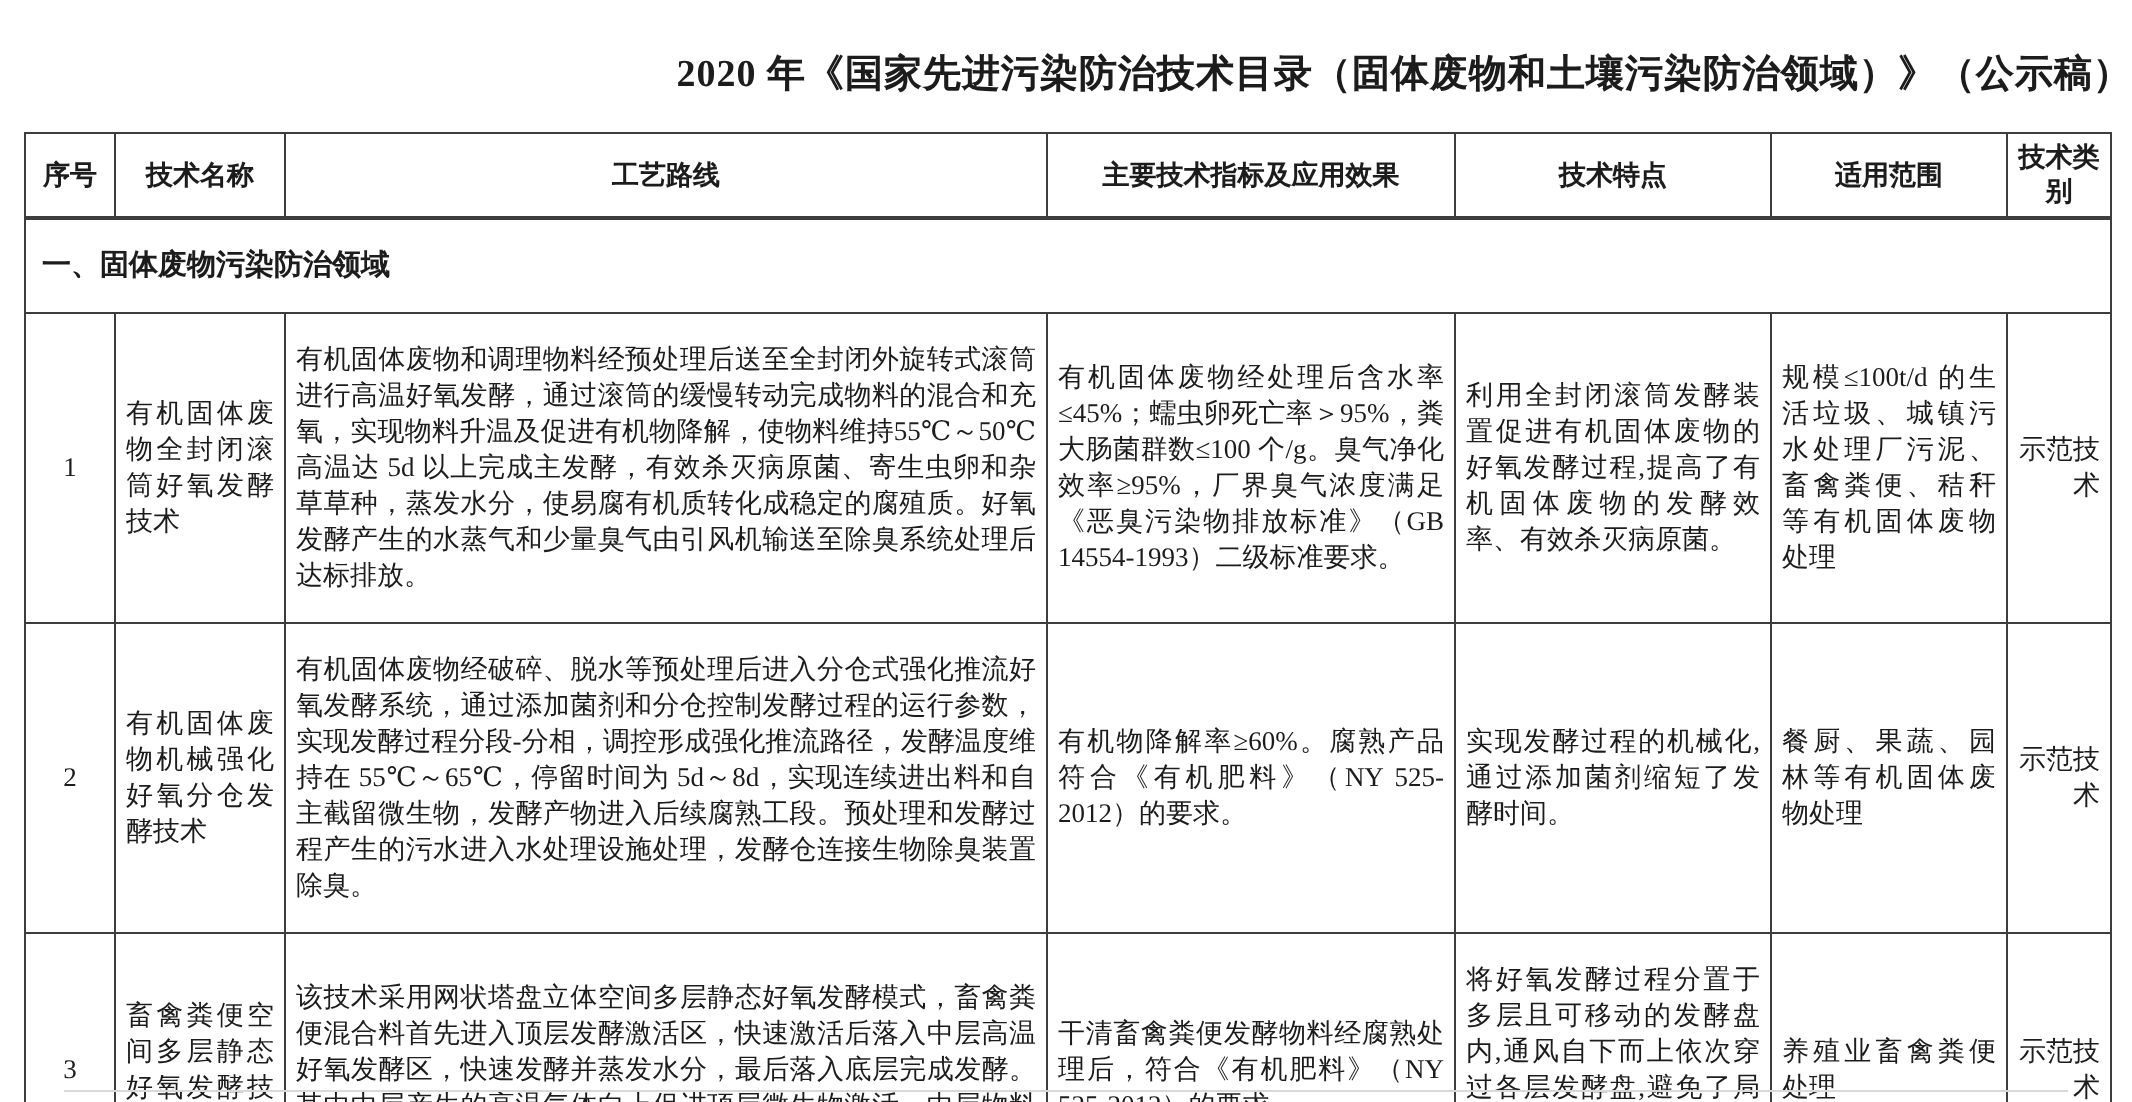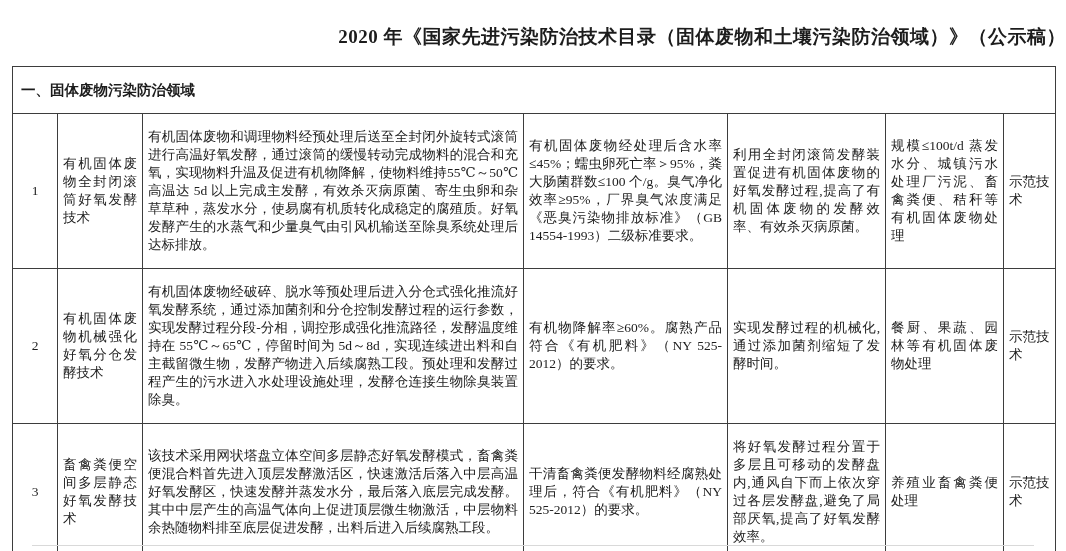--- a/index.html
+++ b/index.html
@@ -55,21 +55,21 @@
   td.name {
     text-align: justify;
     text-justify: inter-character;
     padding: 2px 7px;
   }
   td.para {
     text-align: justify;
     text-justify: inter-character;
     padding: 2px 6px;
   }
-  td.cat { text-align: left; }
+  td.cat { text-align: right; }
   .page-bottom-edge {
     position: absolute;
     left: 32px;
     right: 32px;
     top: 545px;
     height: 1px;
     background: #d9d9d9;
   }
 </style>
 </head>
@@ -81,30 +81,39 @@
   <colgroup>
     <col style="width:45px">
     <col style="width:85px">
     <col style="width:381px">
     <col style="width:204px">
     <col style="width:158px">
     <col style="width:118px">
     <col style="width:52px">
   </colgroup>
   <tbody>
+      <tr class="hdr">
+    <td>序号</td>
+    <td>技术名称</td>
+    <td>工艺路线</td>
+    <td>主要技术指标及应用效果</td>
+    <td>技术特点</td>
+    <td>适用范围</td>
+    <td>技术类别</td>
+  </tr>
   <tr class="section-row">
     <td colspan="7">一、固体废物污染防治领域</td>
   </tr>
   <tr style="height:130px">
     <td class="num">1</td>
     <td class="name">有机固体废物全封闭滚筒好氧发酵技术</td>
     <td class="para">有机固体废物和调理物料经预处理后送至全封闭外旋转式滚筒进行高温好氧发酵，通过滚筒的缓慢转动完成物料的混合和充氧，实现物料升温及促进有机物降解，使物料维持55℃～50℃高温达 5d 以上完成主发酵，有效杀灭病原菌、寄生虫卵和杂草草种，蒸发水分，使易腐有机质转化成稳定的腐殖质。好氧发酵产生的水蒸气和少量臭气由引风机输送至除臭系统处理后达标排放。</td>
     <td class="para">有机固体废物经处理后含水率≤45%；蠕虫卵死亡率＞95%，粪大肠菌群数≤100 个/g。臭气净化效率≥95%，厂界臭气浓度满足《恶臭污染物排放标准》（GB 14554-1993）二级标准要求。</td>
     <td class="para">利用全封闭滚筒发酵装置促进有机固体废物的好氧发酵过程,提高了有机固体废物的发酵效率、有效杀灭病原菌。</td>
-    <td class="para">规模≤100t/d 蒸发水分、城镇污水处理厂污泥、畜禽粪便、秸秆等有机固体废物处理</td>
+    <td class="para">规模≤100t/d 的生活垃圾、城镇污水处理厂污泥、畜禽粪便、秸秆等有机固体废物处理</td>
     <td class="cat">示范技术</td>
   </tr>
   <tr style="height:131px">
     <td class="num">2</td>
     <td class="name">有机固体废物机械强化好氧分仓发酵技术</td>
     <td class="para">有机固体废物经破碎、脱水等预处理后进入分仓式强化推流好氧发酵系统，通过添加菌剂和分仓控制发酵过程的运行参数，实现发酵过程分段-分相，调控形成强化推流路径，发酵温度维持在 55℃～65℃，停留时间为 5d～8d，实现连续进出料和自主截留微生物，发酵产物进入后续腐熟工段。预处理和发酵过程产生的污水进入水处理设施处理，发酵仓连接生物除臭装置除臭。</td>
     <td class="para">有机物降解率≥60%。腐熟产品符合《有机肥料》（NY 525-2012）的要求。</td>
     <td class="para">实现发酵过程的机械化,通过添加菌剂缩短了发酵时间。</td>
     <td class="para">餐厨、果蔬、园林等有机固体废物处理</td>
     <td class="cat">示范技术</td>

